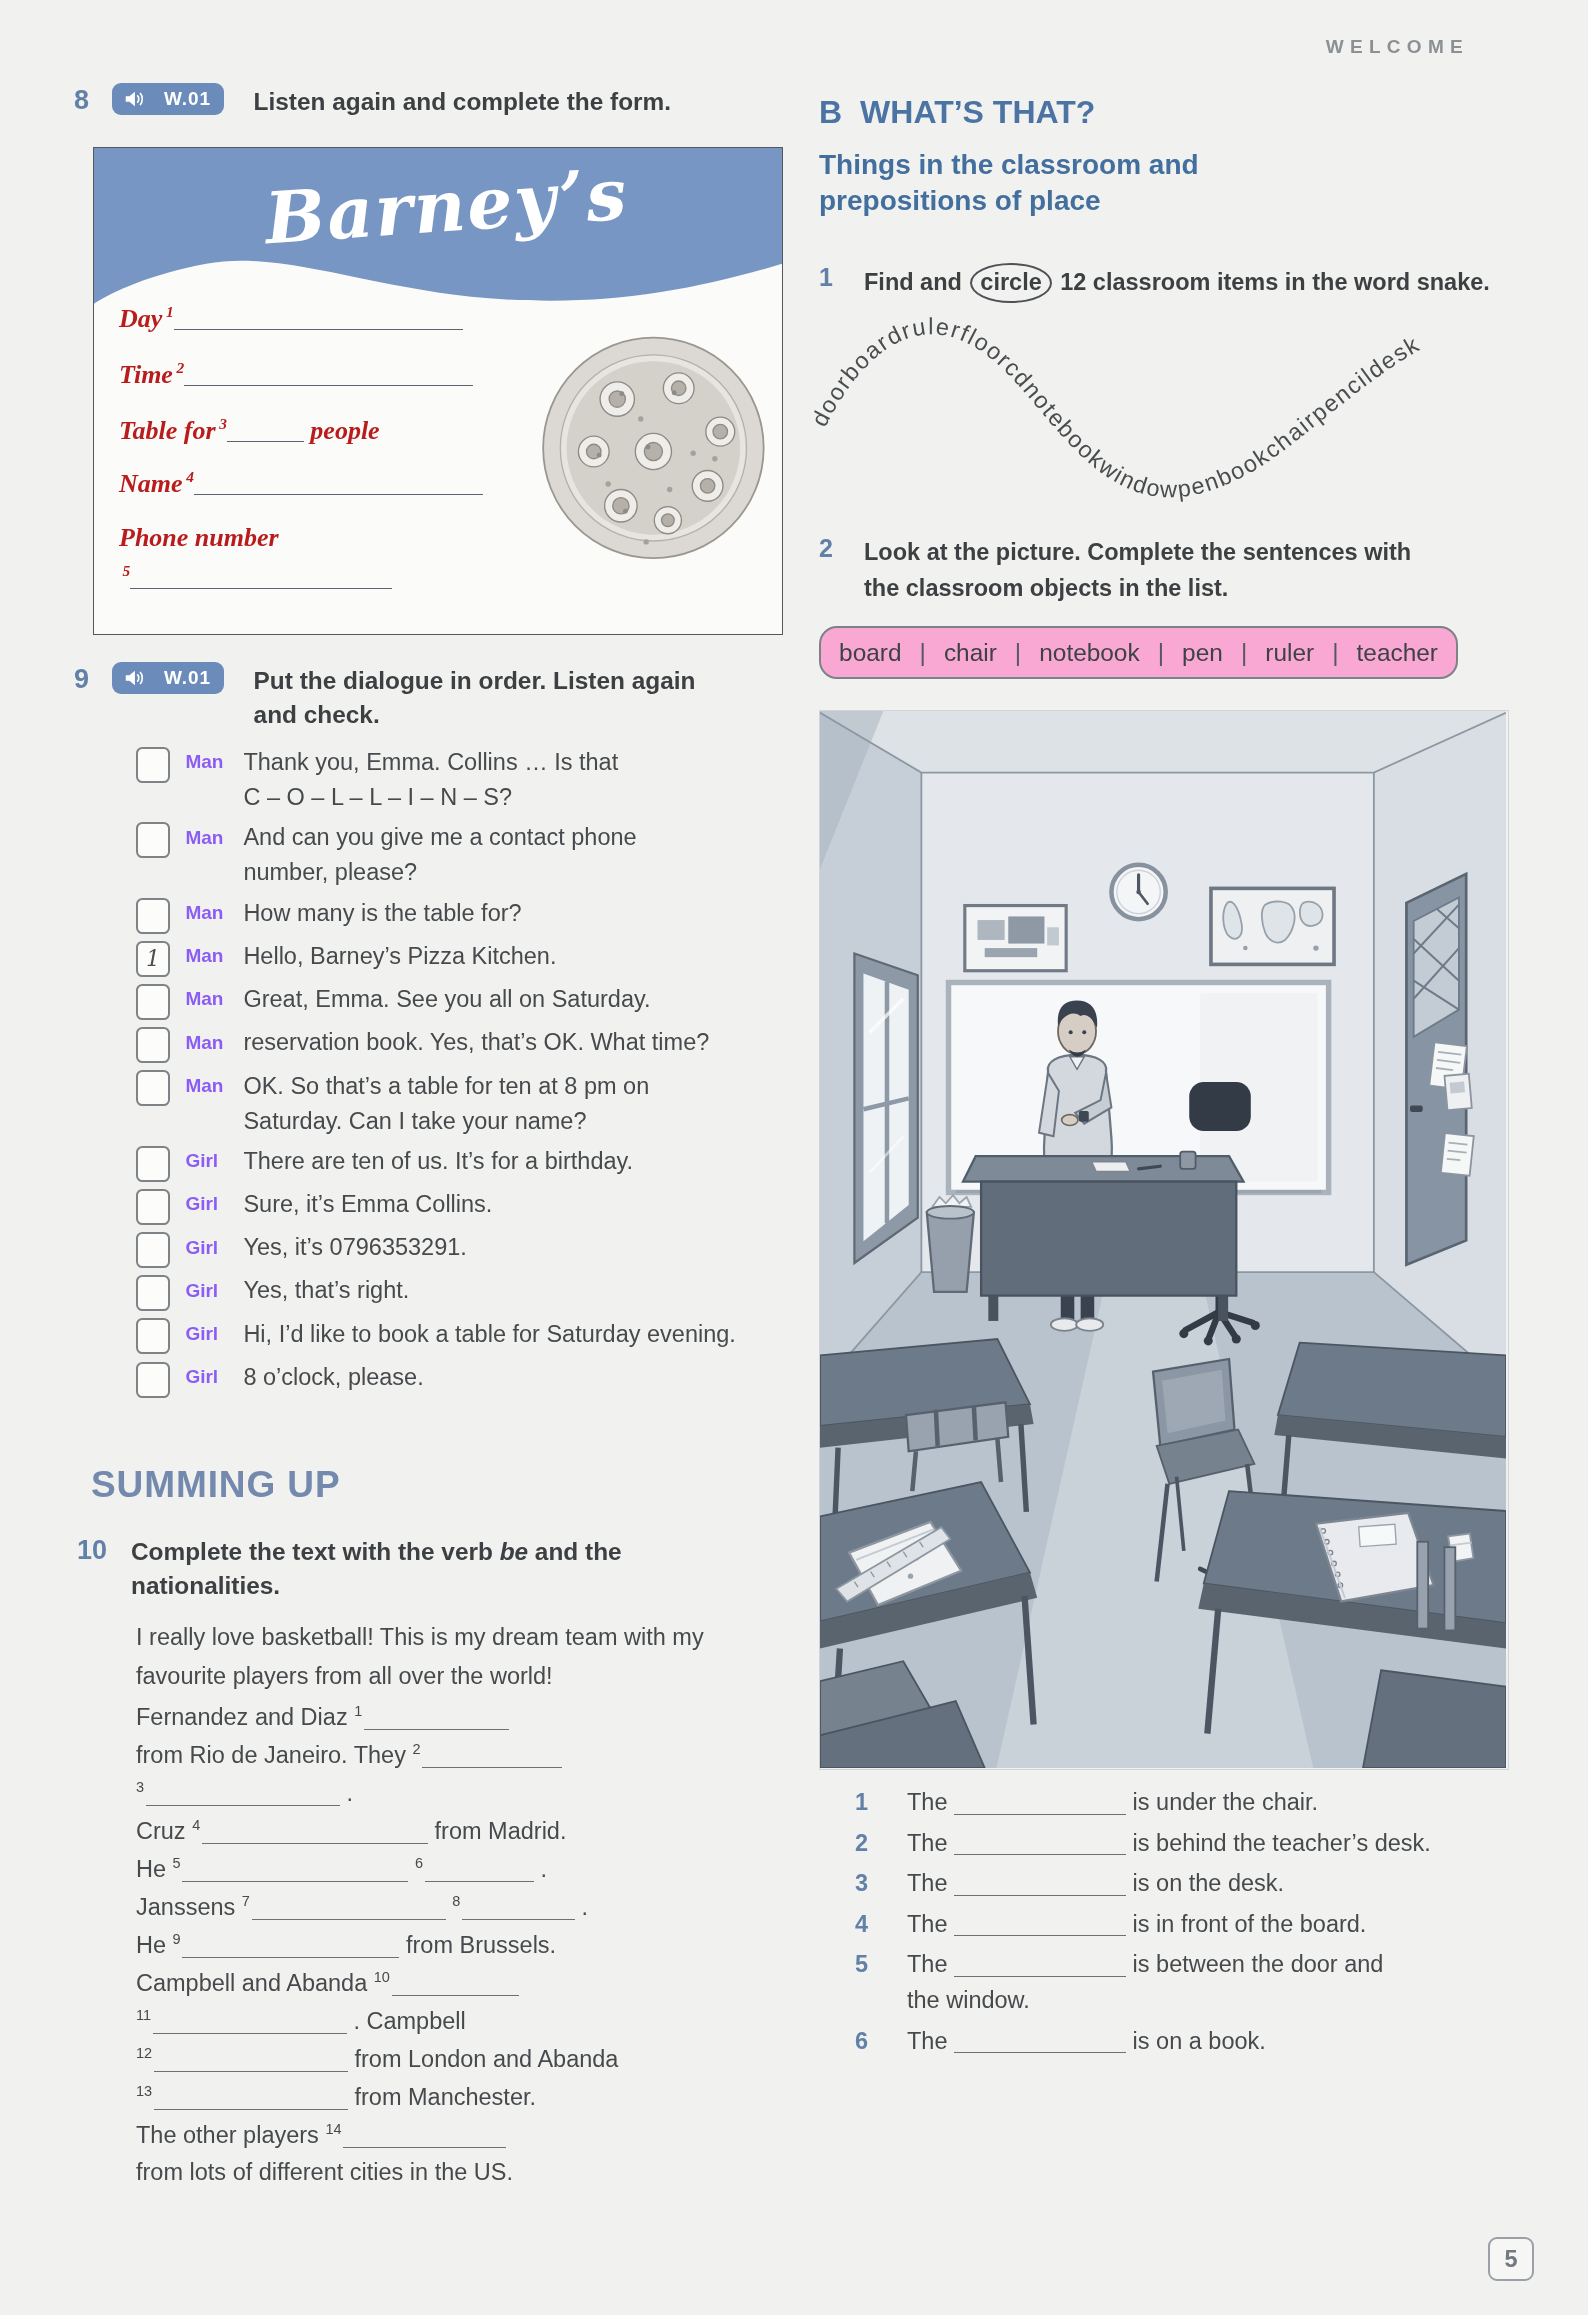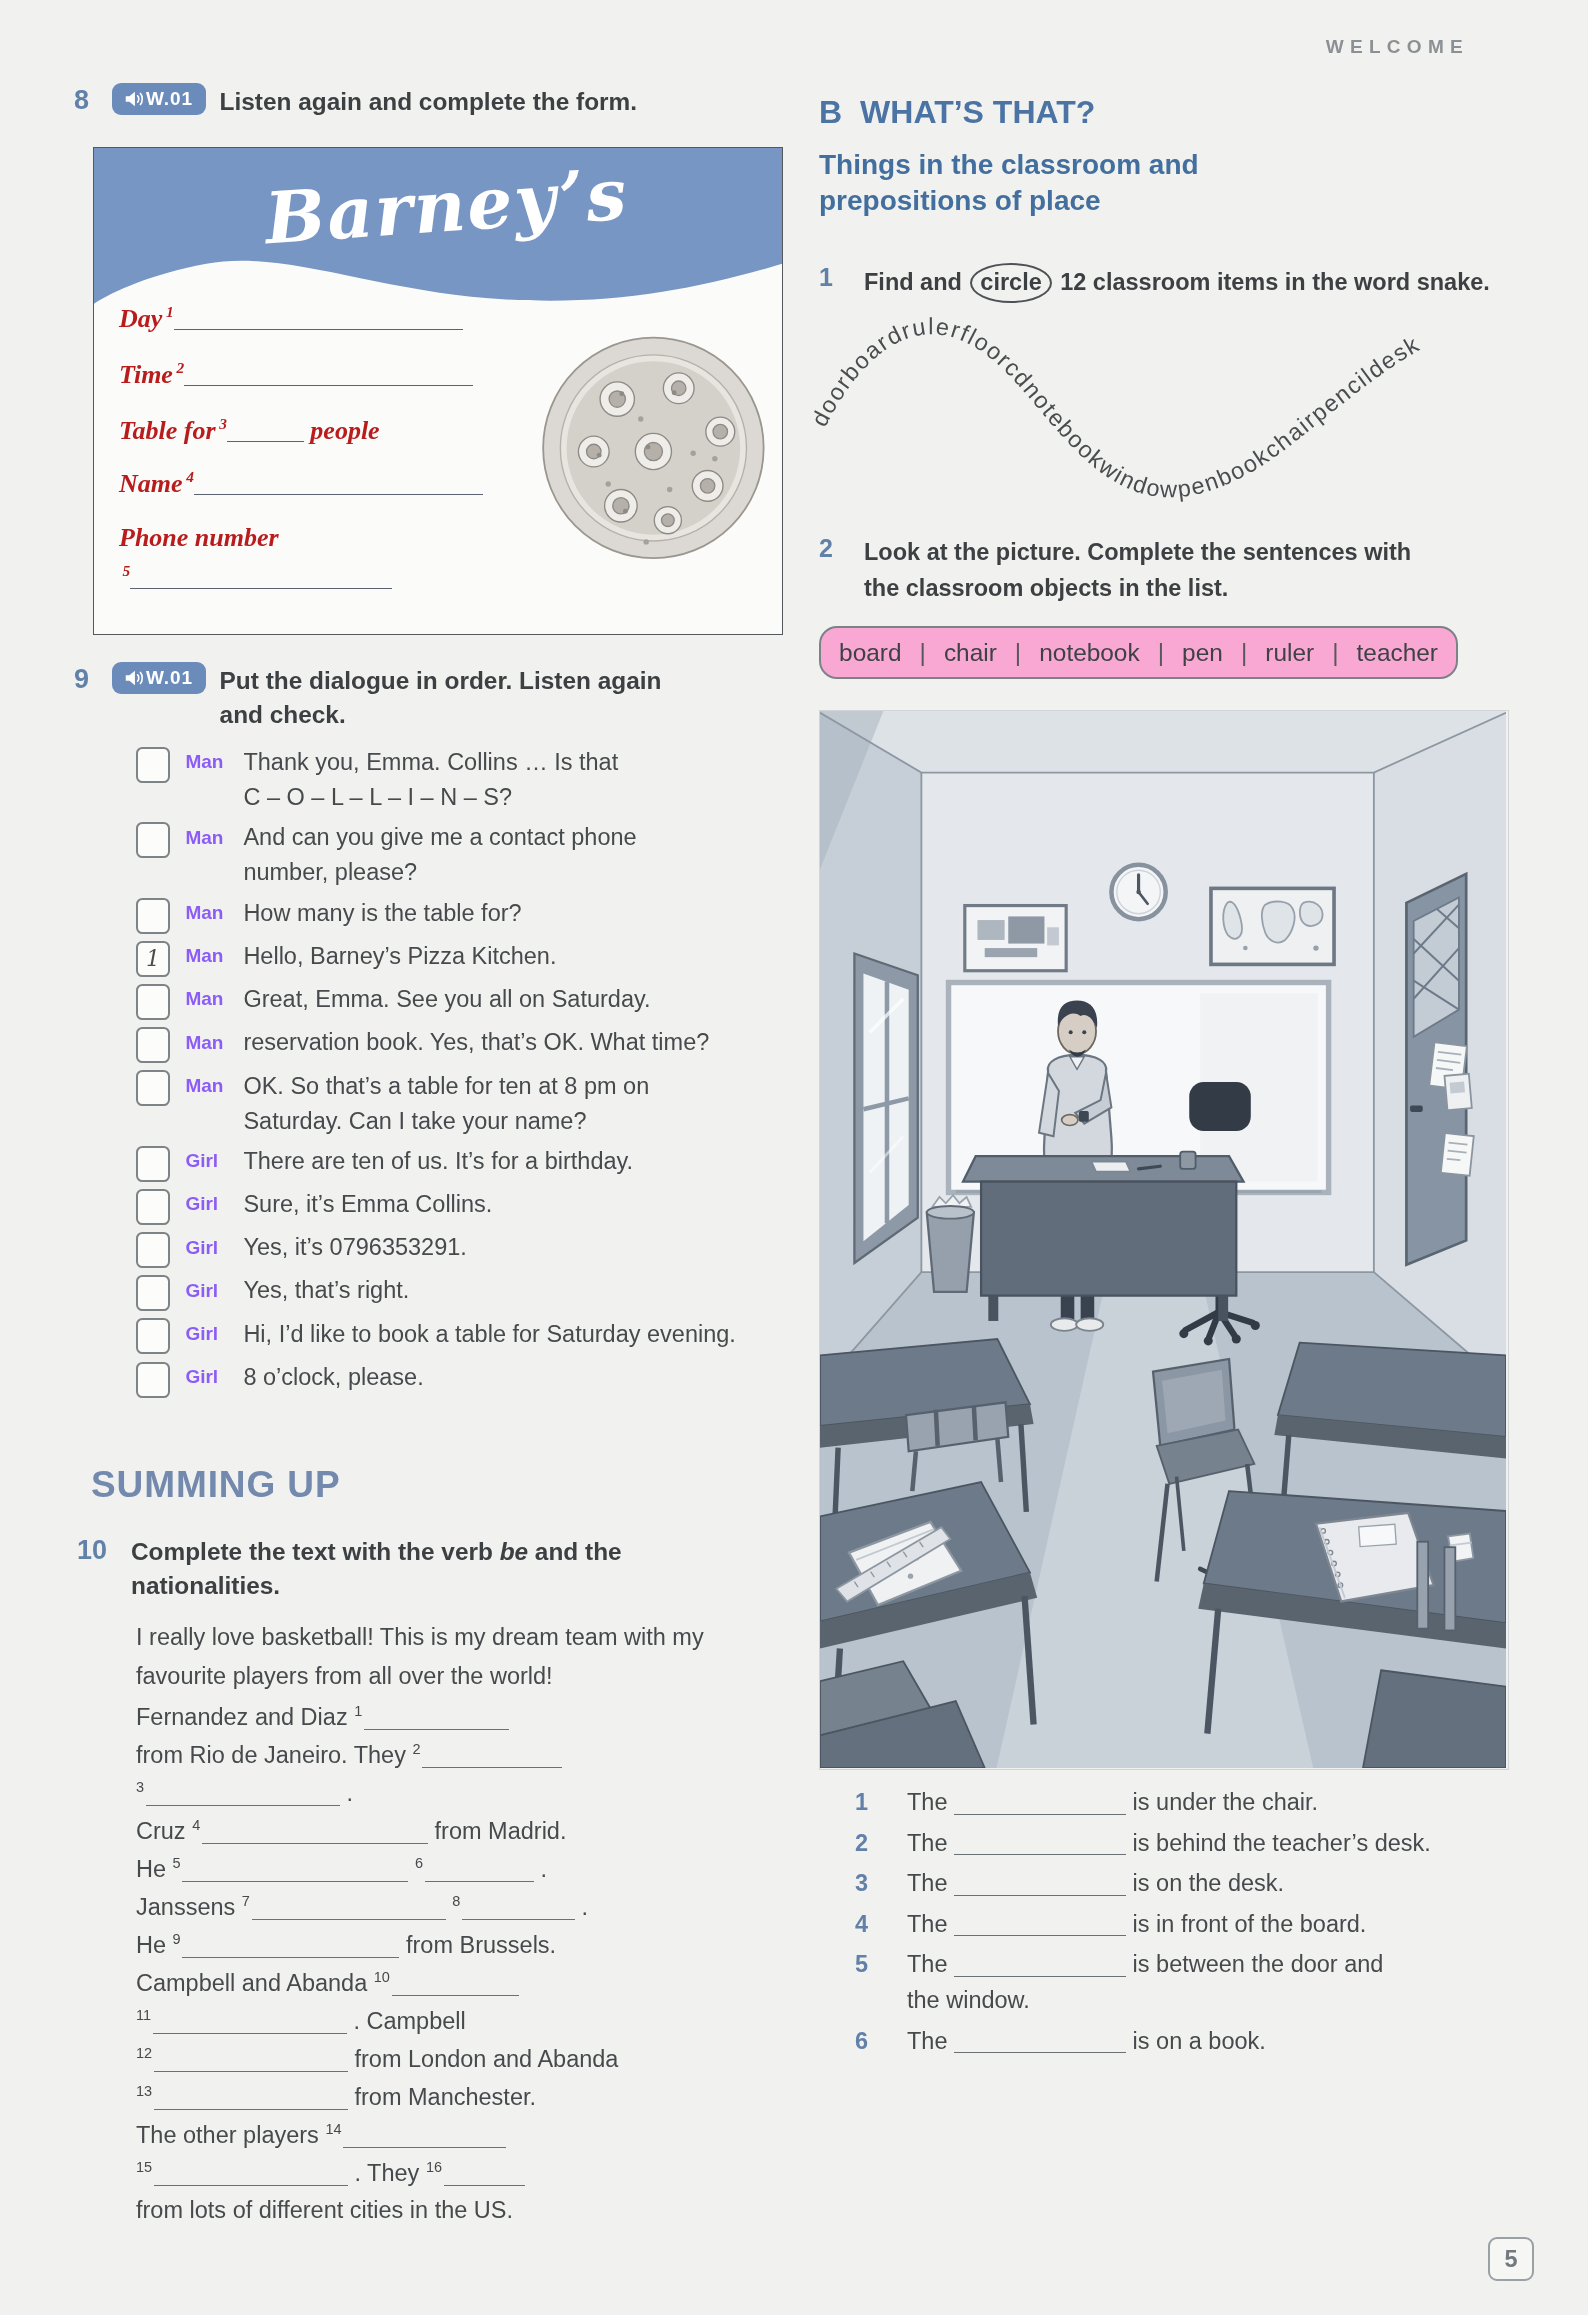--- a/index.html
+++ b/index.html
@@ -9,22 +9,22 @@
     font-family:"Liberation Sans","DejaVu Sans",sans-serif;
     color:#44474a;overflow:hidden;
   }
   .abs{position:absolute;}
   
   .welcome{top:36px;right:119px;font-size:19px;font-weight:bold;letter-spacing:6.3px;color:#8b9094;}
   
   .ex-head{display:flex;align-items:flex-start;}
   .ex-num{font-size:27px;font-weight:bold;color:#6281a9;width:38px;flex:none;padding-top:1.8px;}
   .ex-num.wide{width:54px;}
-  .audio-badge{flex:none;display:flex;align-items:center;gap:1px;background:#6b8cbb;border-radius:9px;
-    padding:4.5px 12.7px 5.4px 11px;margin-right:14px;margin-top:0px;}
+  .audio-badge{flex:none;display:flex;align-items:center;gap:19px;background:#6b8cbb;border-radius:9px;
+    padding:4.5px 12.7px 5.4px 11px;margin-right:30px;margin-top:0px;}
   .audio-badge .w{color:#ffffff;font-weight:bold;font-size:19px;letter-spacing:0.9px;}
   .instr{font-size:24.4px;font-weight:bold;color:#3d4043;line-height:34px;padding-top:1.8px;}
   .instr .line{display:block;white-space:nowrap;}
   
   .bform{left:93px;top:147px;width:688px;height:486px;background:#fbfbf9;border:1.8px solid #55585c;overflow:hidden;}
   .bform-head{position:absolute;left:0;top:0;width:688px;height:172px;}
   .bname{position:absolute;left:63px;top:16.3px;width:579px;text-align:center;
     font-family:"DejaVu Serif","Liberation Serif",serif;font-style:italic;font-weight:bold;
     font-size:71px;color:#ffffff;transform:rotate(-4deg);letter-spacing:1.8px;}
   .ffield{position:absolute;left:25px;font-family:"Liberation Serif","DejaVu Serif",serif;
@@ -284,21 +284,20 @@
       <div class="gline"><span class="gsup">3</span><span class="gap" style="width: 194px;"></span> .</div>
       <div class="gline">Cruz <span class="gsup">4</span><span class="gap" style="width: 226px;"></span> from Madrid.</div>
       <div class="gline">He <span class="gsup">5</span><span class="gap" style="width: 226px;"></span> <span class="gsup">6</span><span class="gap" style="width: 109px;"></span> .</div>
       <div class="gline">Janssens <span class="gsup">7</span><span class="gap" style="width: 194px;"></span> <span class="gsup">8</span><span class="gap" style="width: 113px;"></span> .</div>
       <div class="gline">He <span class="gsup">9</span><span class="gap" style="width: 217px;"></span> from Brussels.</div>
       <div class="gline">Campbell and Abanda <span class="gsup">10</span><span class="gap" style="width: 127px;"></span></div>
       <div class="gline"><span class="gsup">11</span><span class="gap" style="width: 194px;"></span> . Campbell</div>
       <div class="gline"><span class="gsup">12</span><span class="gap" style="width: 194px;"></span> from London and Abanda</div>
       <div class="gline"><span class="gsup">13</span><span class="gap" style="width: 194px;"></span> from Manchester.</div>
       <div class="gline">The other players <span class="gsup">14</span><span class="gap" style="width: 163px;"></span></div>
-      <div class="gline"><span class="gsup">15</span><span class="gap" style="width: 194px;"></span> . They <span class="gsup">16</span><span class="gap" style="width: 81px;"></span></div>
       <div class="gline">from lots of different cities in the US.</div>
     </div>
 </div>
 
 <div class="abs sec-head">
   <span class="b">B</span><span>WHAT’S THAT?</span>
 </div>
 <div class="abs sec-sub" id="sec-sub">
     <span class="line">Things in the classroom and</span>
     <span class="line">prepositions of place</span>

